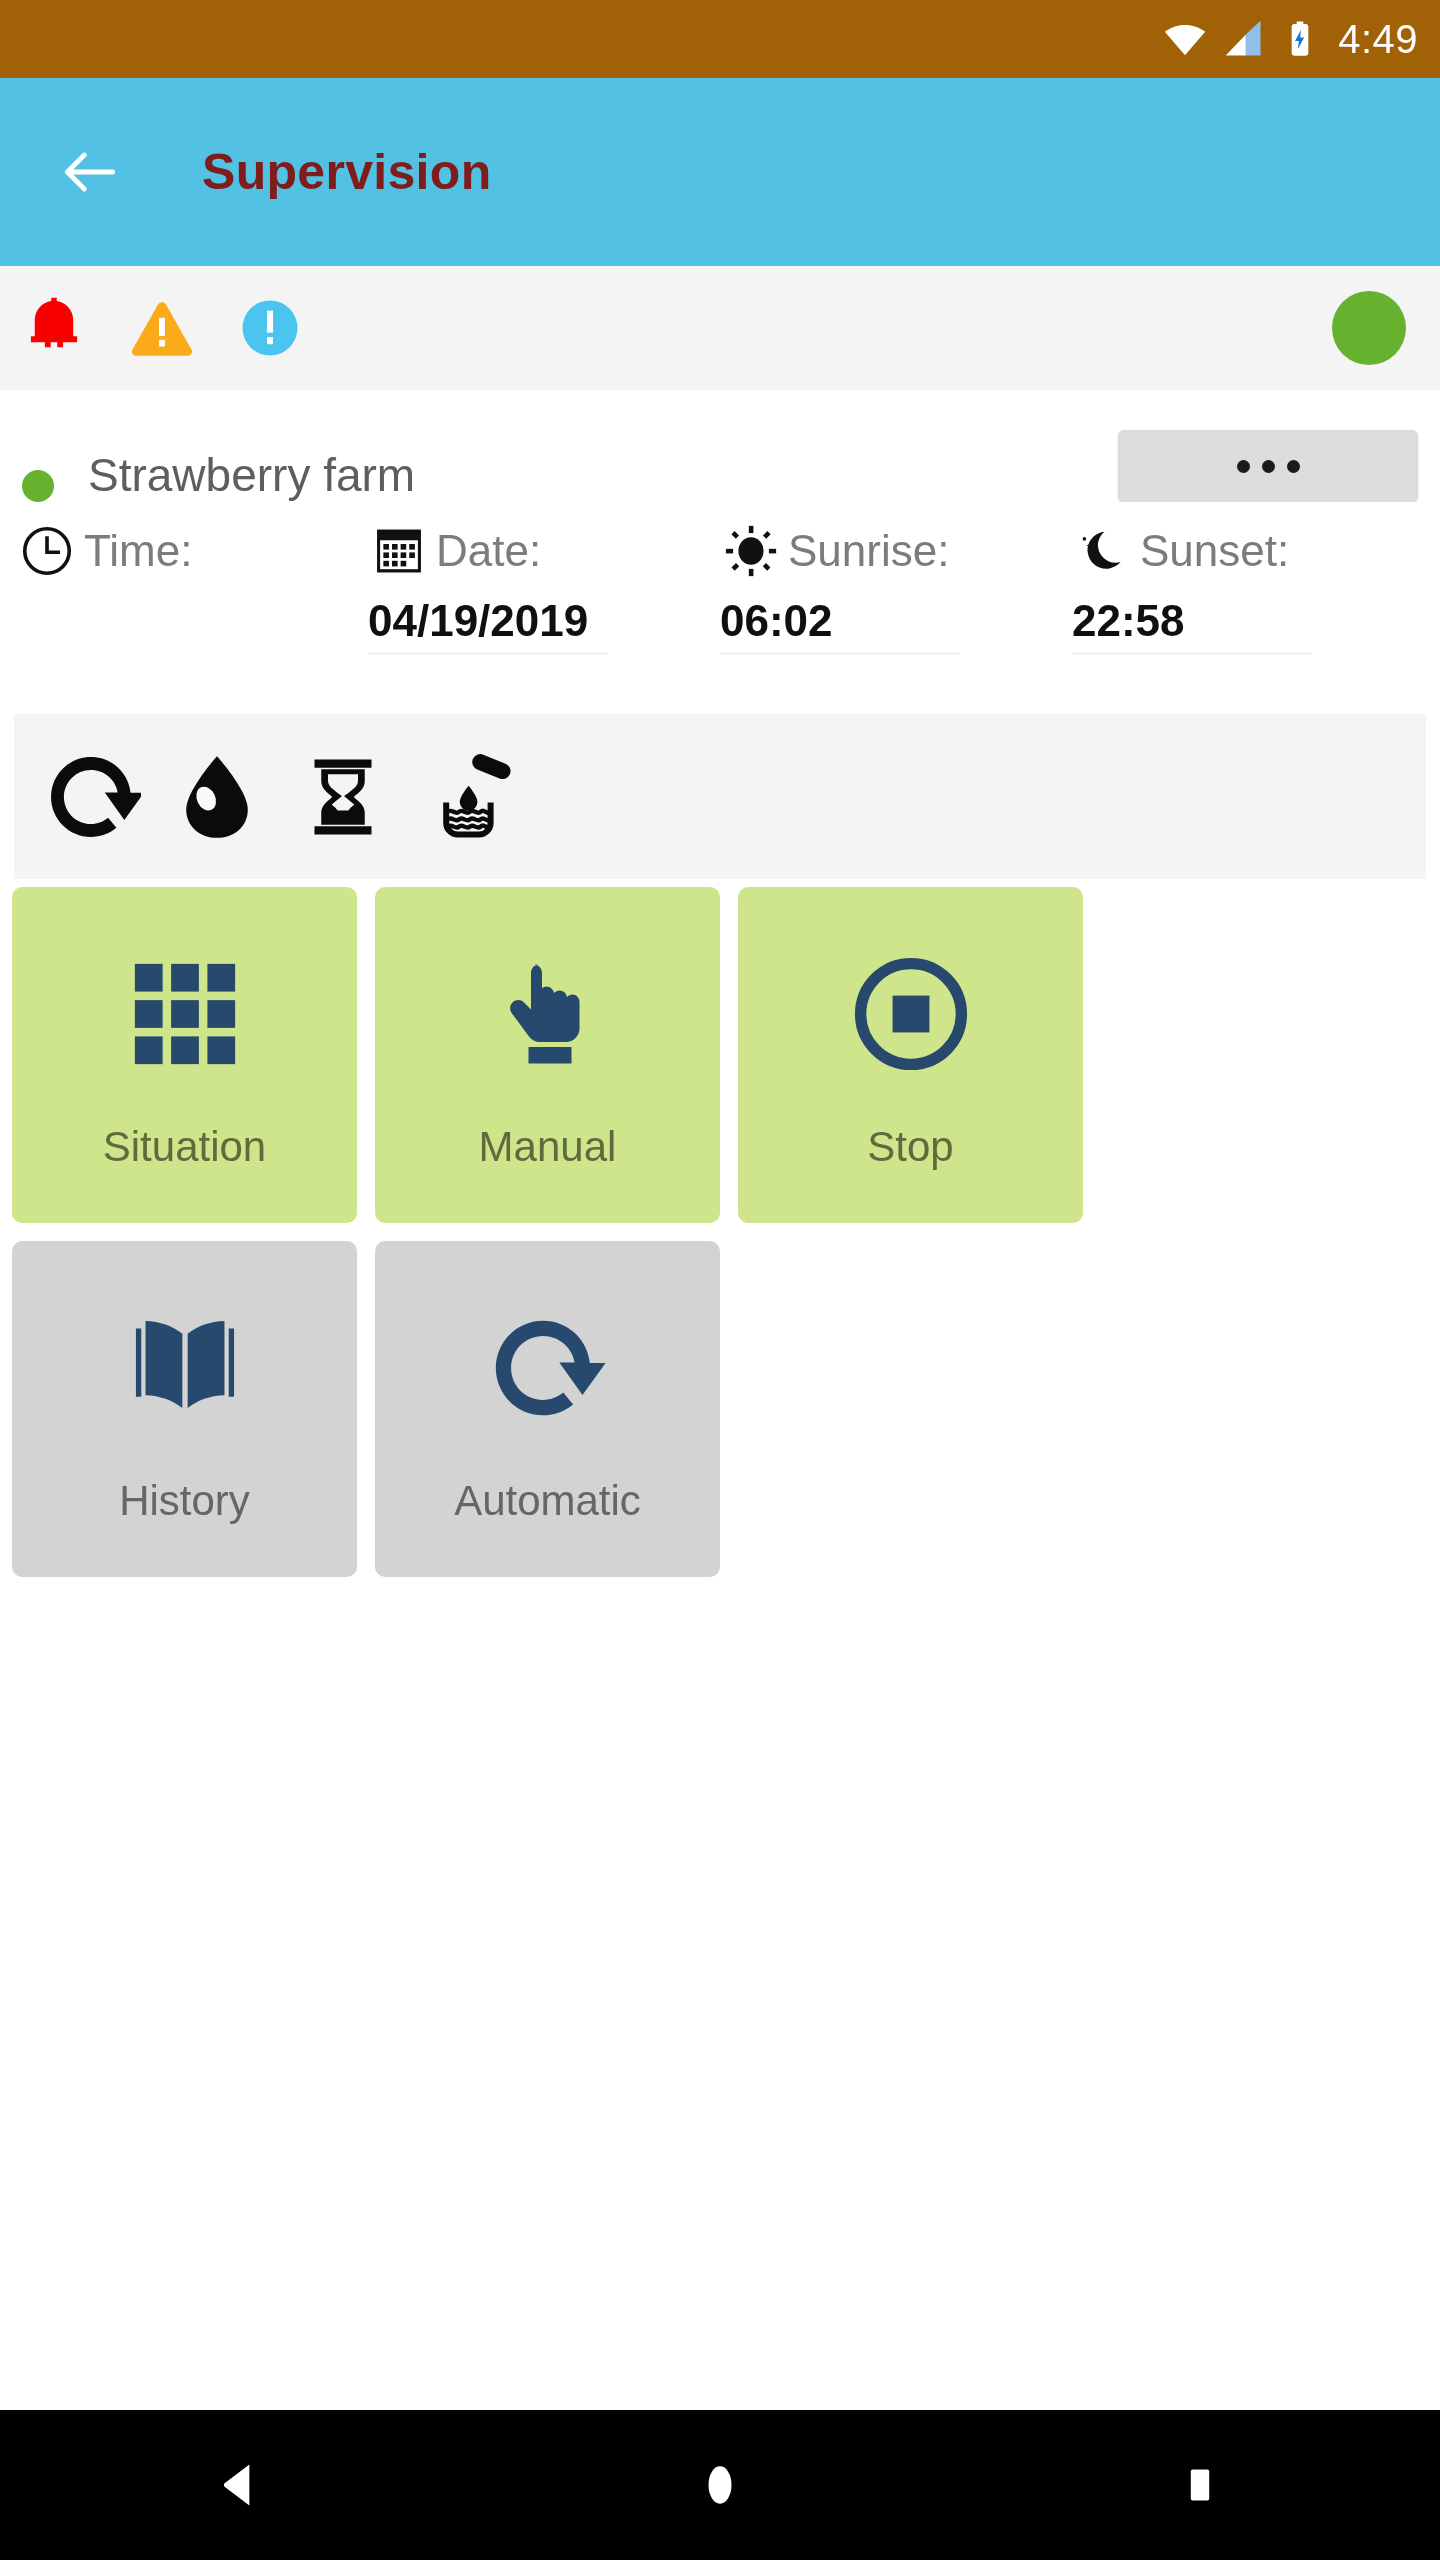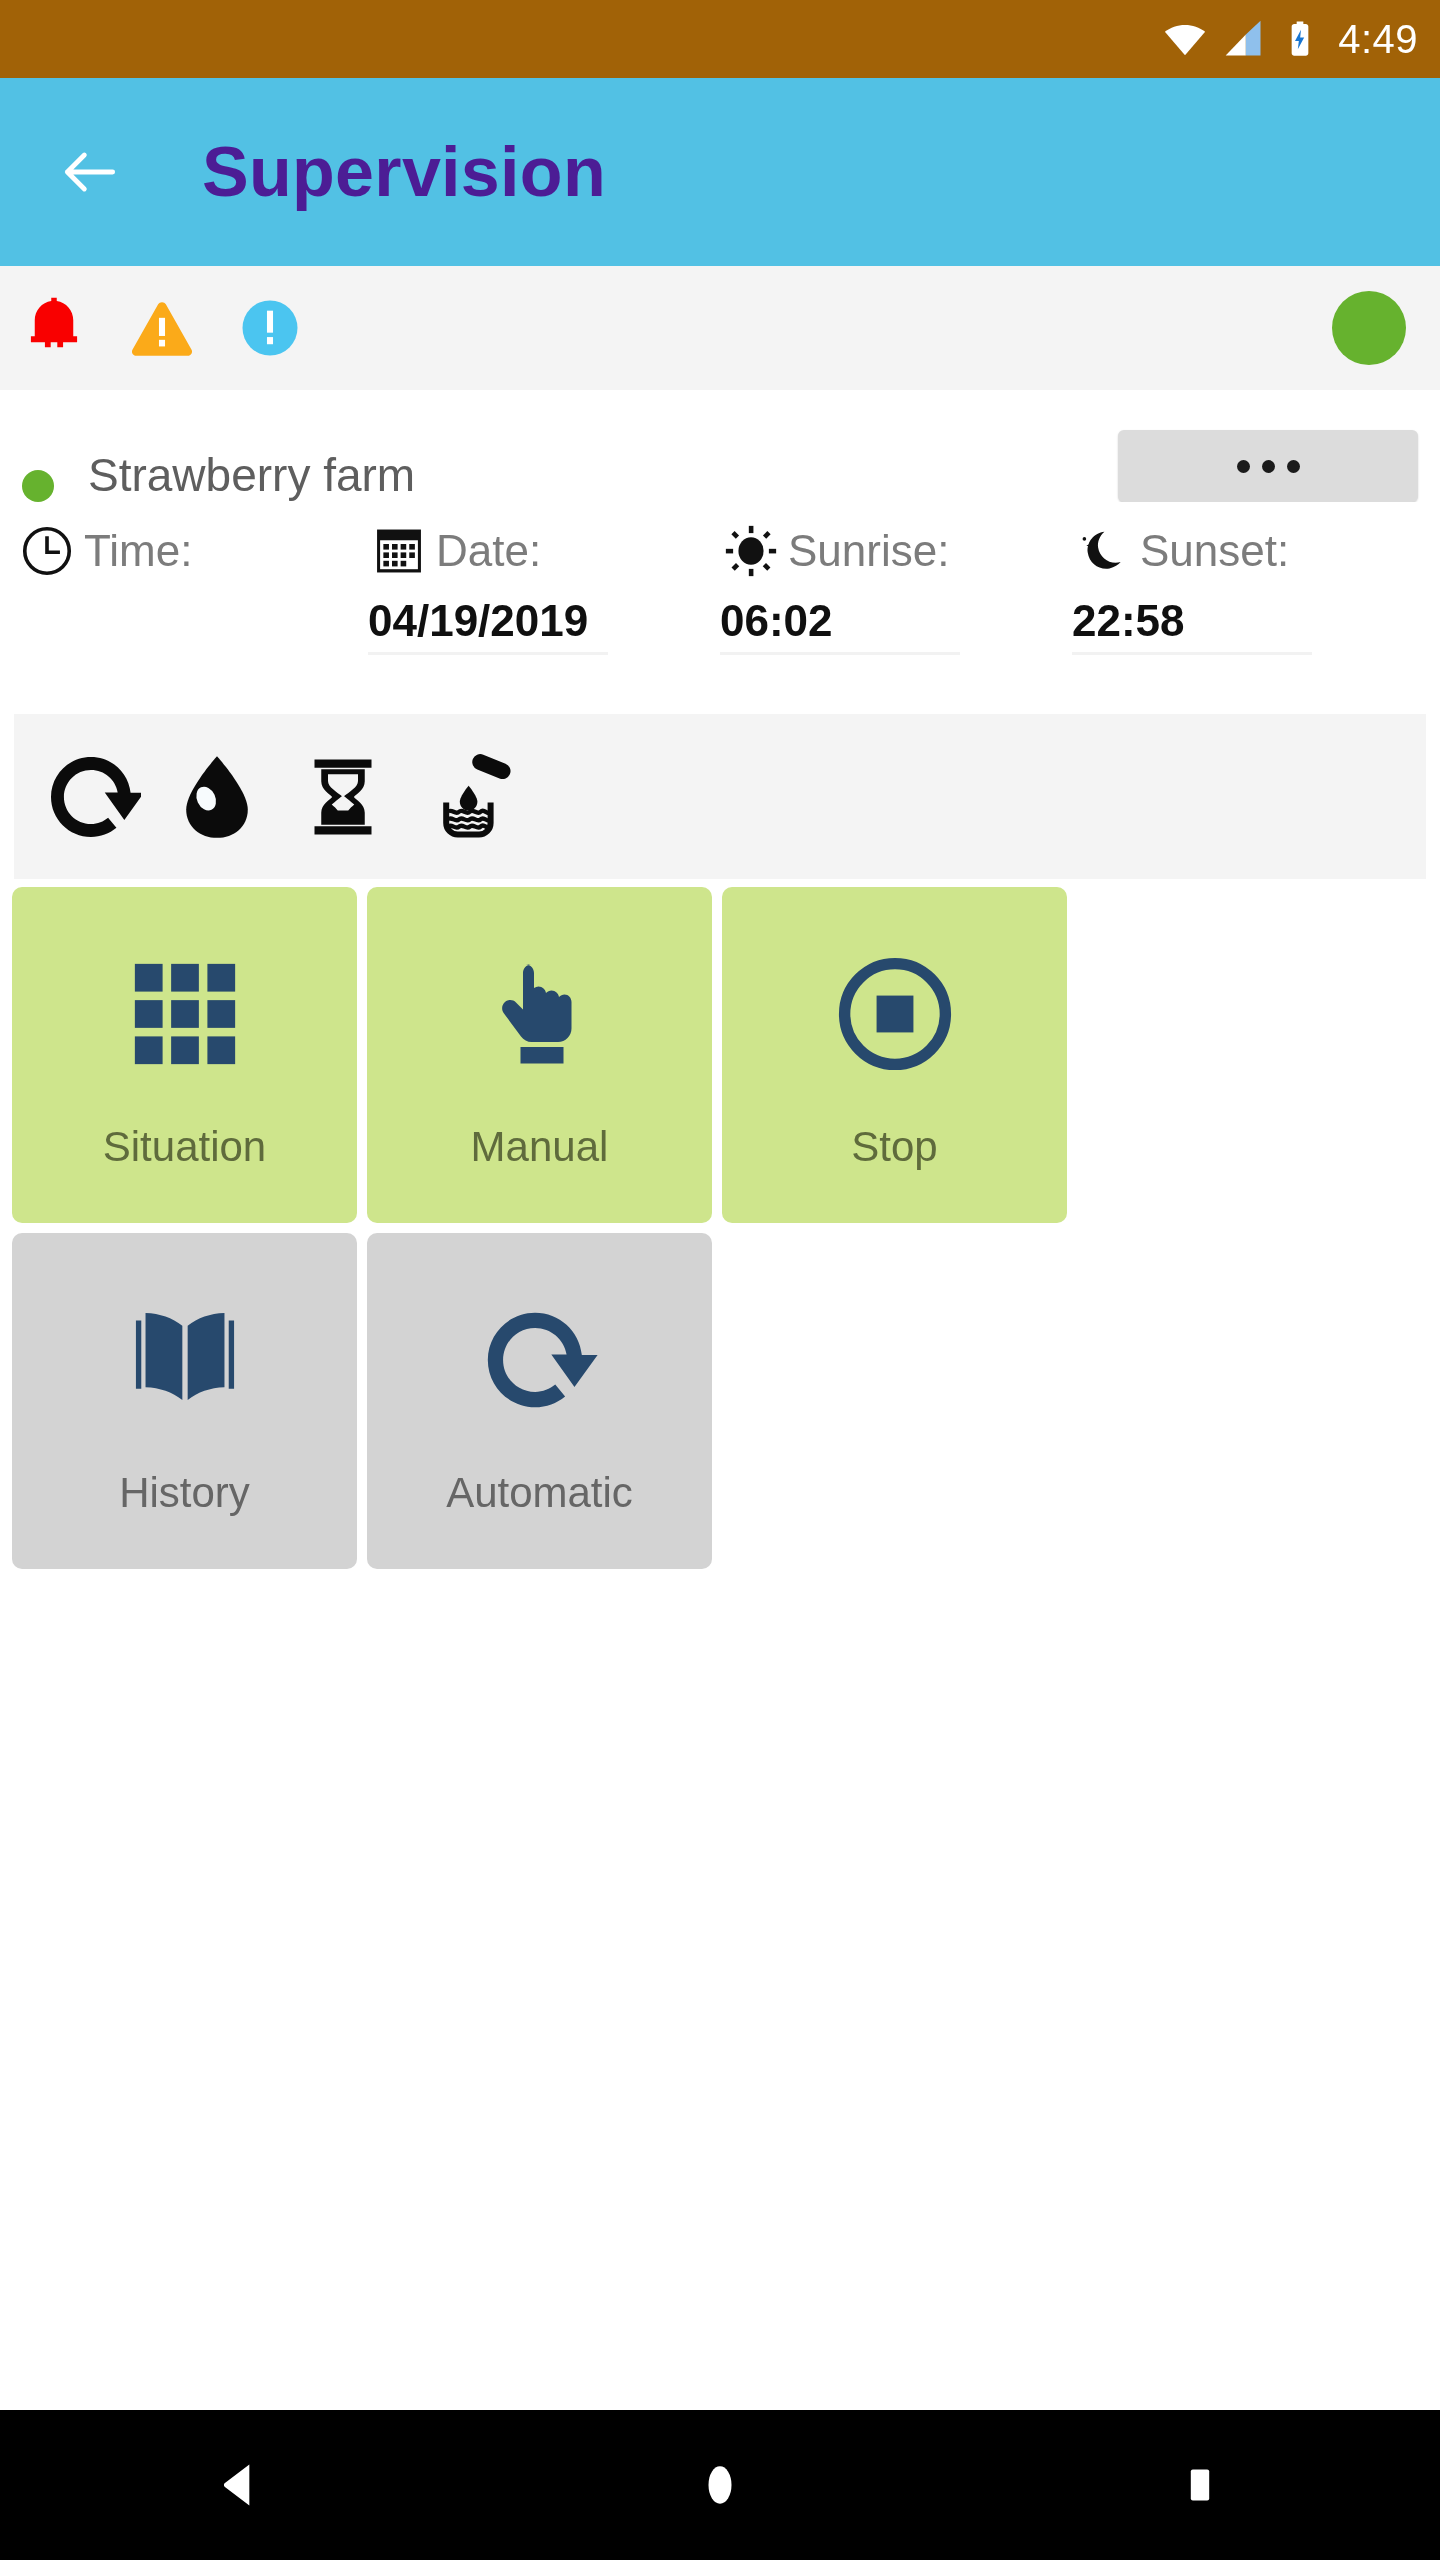--- a/index.html
+++ b/index.html
@@ -19,21 +19,21 @@
   }
   .statusbar svg { display:block; }
   .clock-text { color:#ffffff; font-size:40px; font-weight:400; letter-spacing:0.5px; margin-left:4px; }
 
   
   .appbar {
     height:188px; flex:0 0 188px; background:#52C1E4;
     display:flex; align-items:center; padding-left:56px; gap:78px;
   }
   .back-btn { width:68px; height:68px; display:flex; align-items:center; justify-content:center; }
-  .appbar-title { color:#4c1d95; font-size:70px; font-weight:700; letter-spacing:0.3px; }
+  .appbar-title { color:#7f1d1d; font-size:50px; font-weight:700; letter-spacing:0.3px; }
 
   
   .alertbar {
     height:124px; flex:0 0 124px; background:#F4F4F4;
     display:flex; align-items:center; padding:0 34px 0 18px;
   }
   .alert-icons { display:flex; align-items:center; gap:36px; }
   .alert-icon { width:72px; height:72px; display:flex; align-items:center; justify-content:center; }
   .spacer { flex:1 1 auto; }
   .status-dot-big { width:74px; height:74px; border-radius:50%; background:#66B22E; }
@@ -63,21 +63,21 @@
                 padding-bottom:6px; border-bottom:3px solid #F2F2F2; min-width:240px; }
 
   
   .mode-strip {
     flex:0 0 165px; background:#F4F4F4; margin:22px 14px 0 14px;
     display:flex; align-items:center; padding-left:22px; gap:16px;
   }
   .mode-ico { width:110px; height:110px; display:flex; align-items:center; justify-content:center; }
 
   
-  .grid { padding:8px 20px 0 12px; display:flex; flex-wrap:wrap; gap:10px; align-content:flex-start;align-items:center; }
+  .grid { padding:8px 20px 0 12px; display:flex; flex-wrap:wrap; gap:18px; align-content:flex-start;align-items:center; }
   .tile {
     width:345px; height:336px; border-radius:10px;
     display:flex; flex-direction:column; align-items:center; justify-content:flex-start;
     padding-top:52px; border:none; cursor:pointer;
   }
   .tile.green { background:#CEE58C; }
   .tile.grey  { background:#D3D3D3; }
   .tile-ico { height:150px; display:flex; align-items:center; justify-content:center; }
   .tile-label { margin-top:auto; margin-bottom:52px; font-size:42px; }
   .tile.green .tile-label { color:#5F6B3C; }

